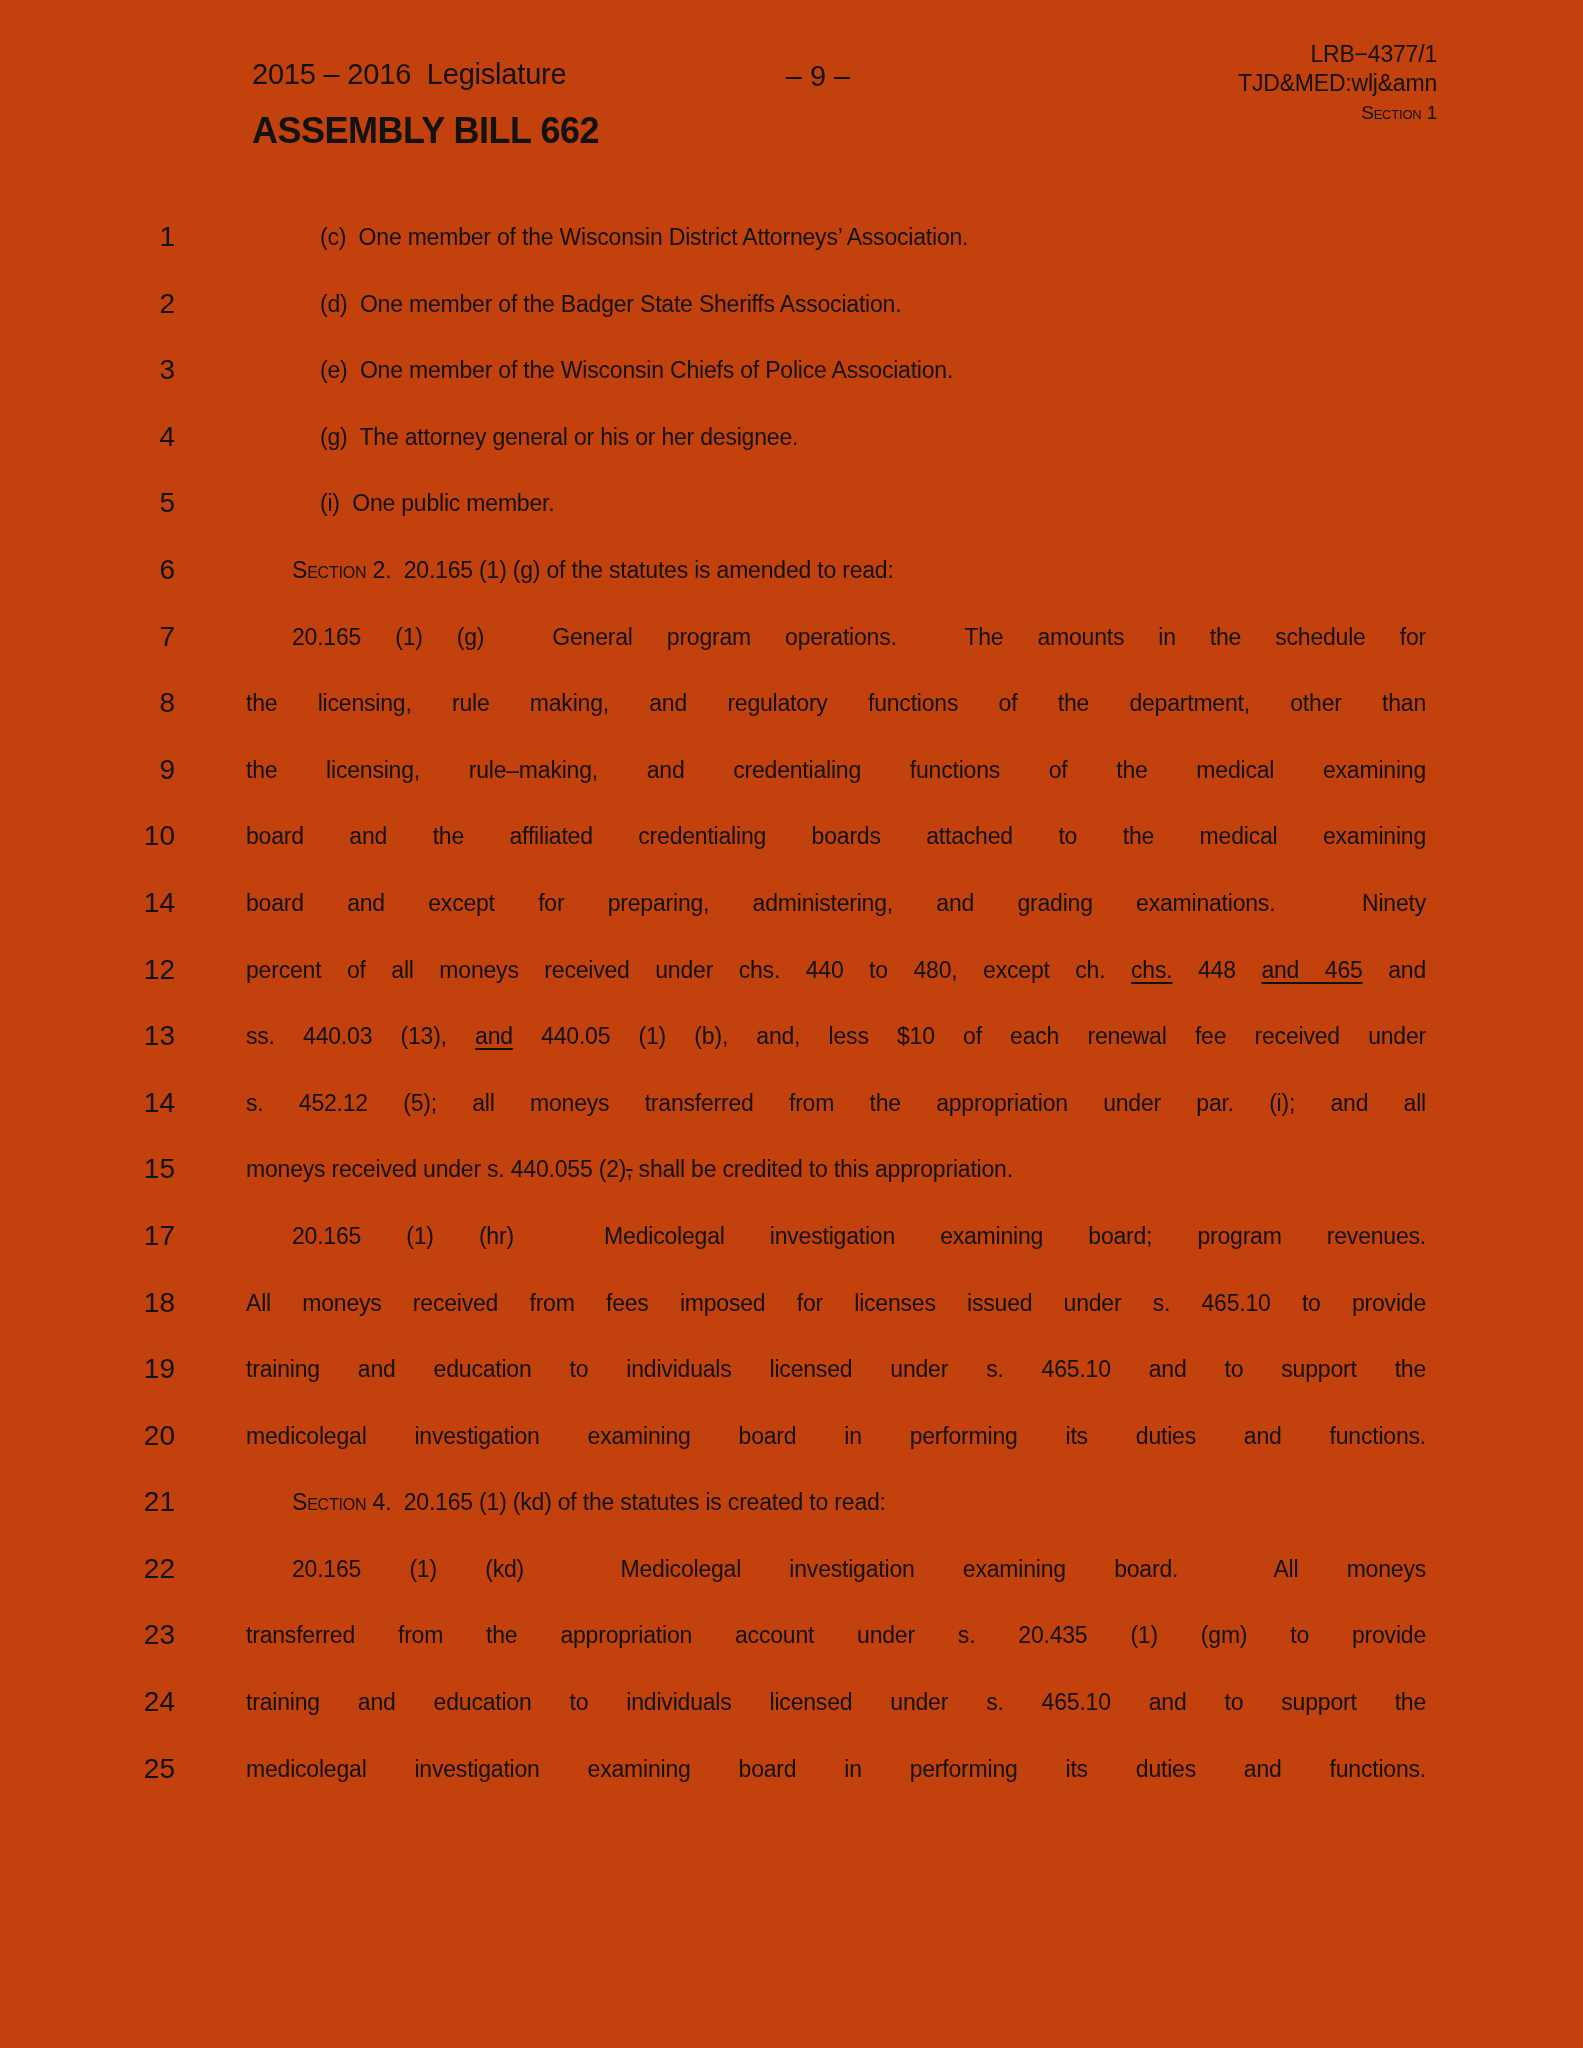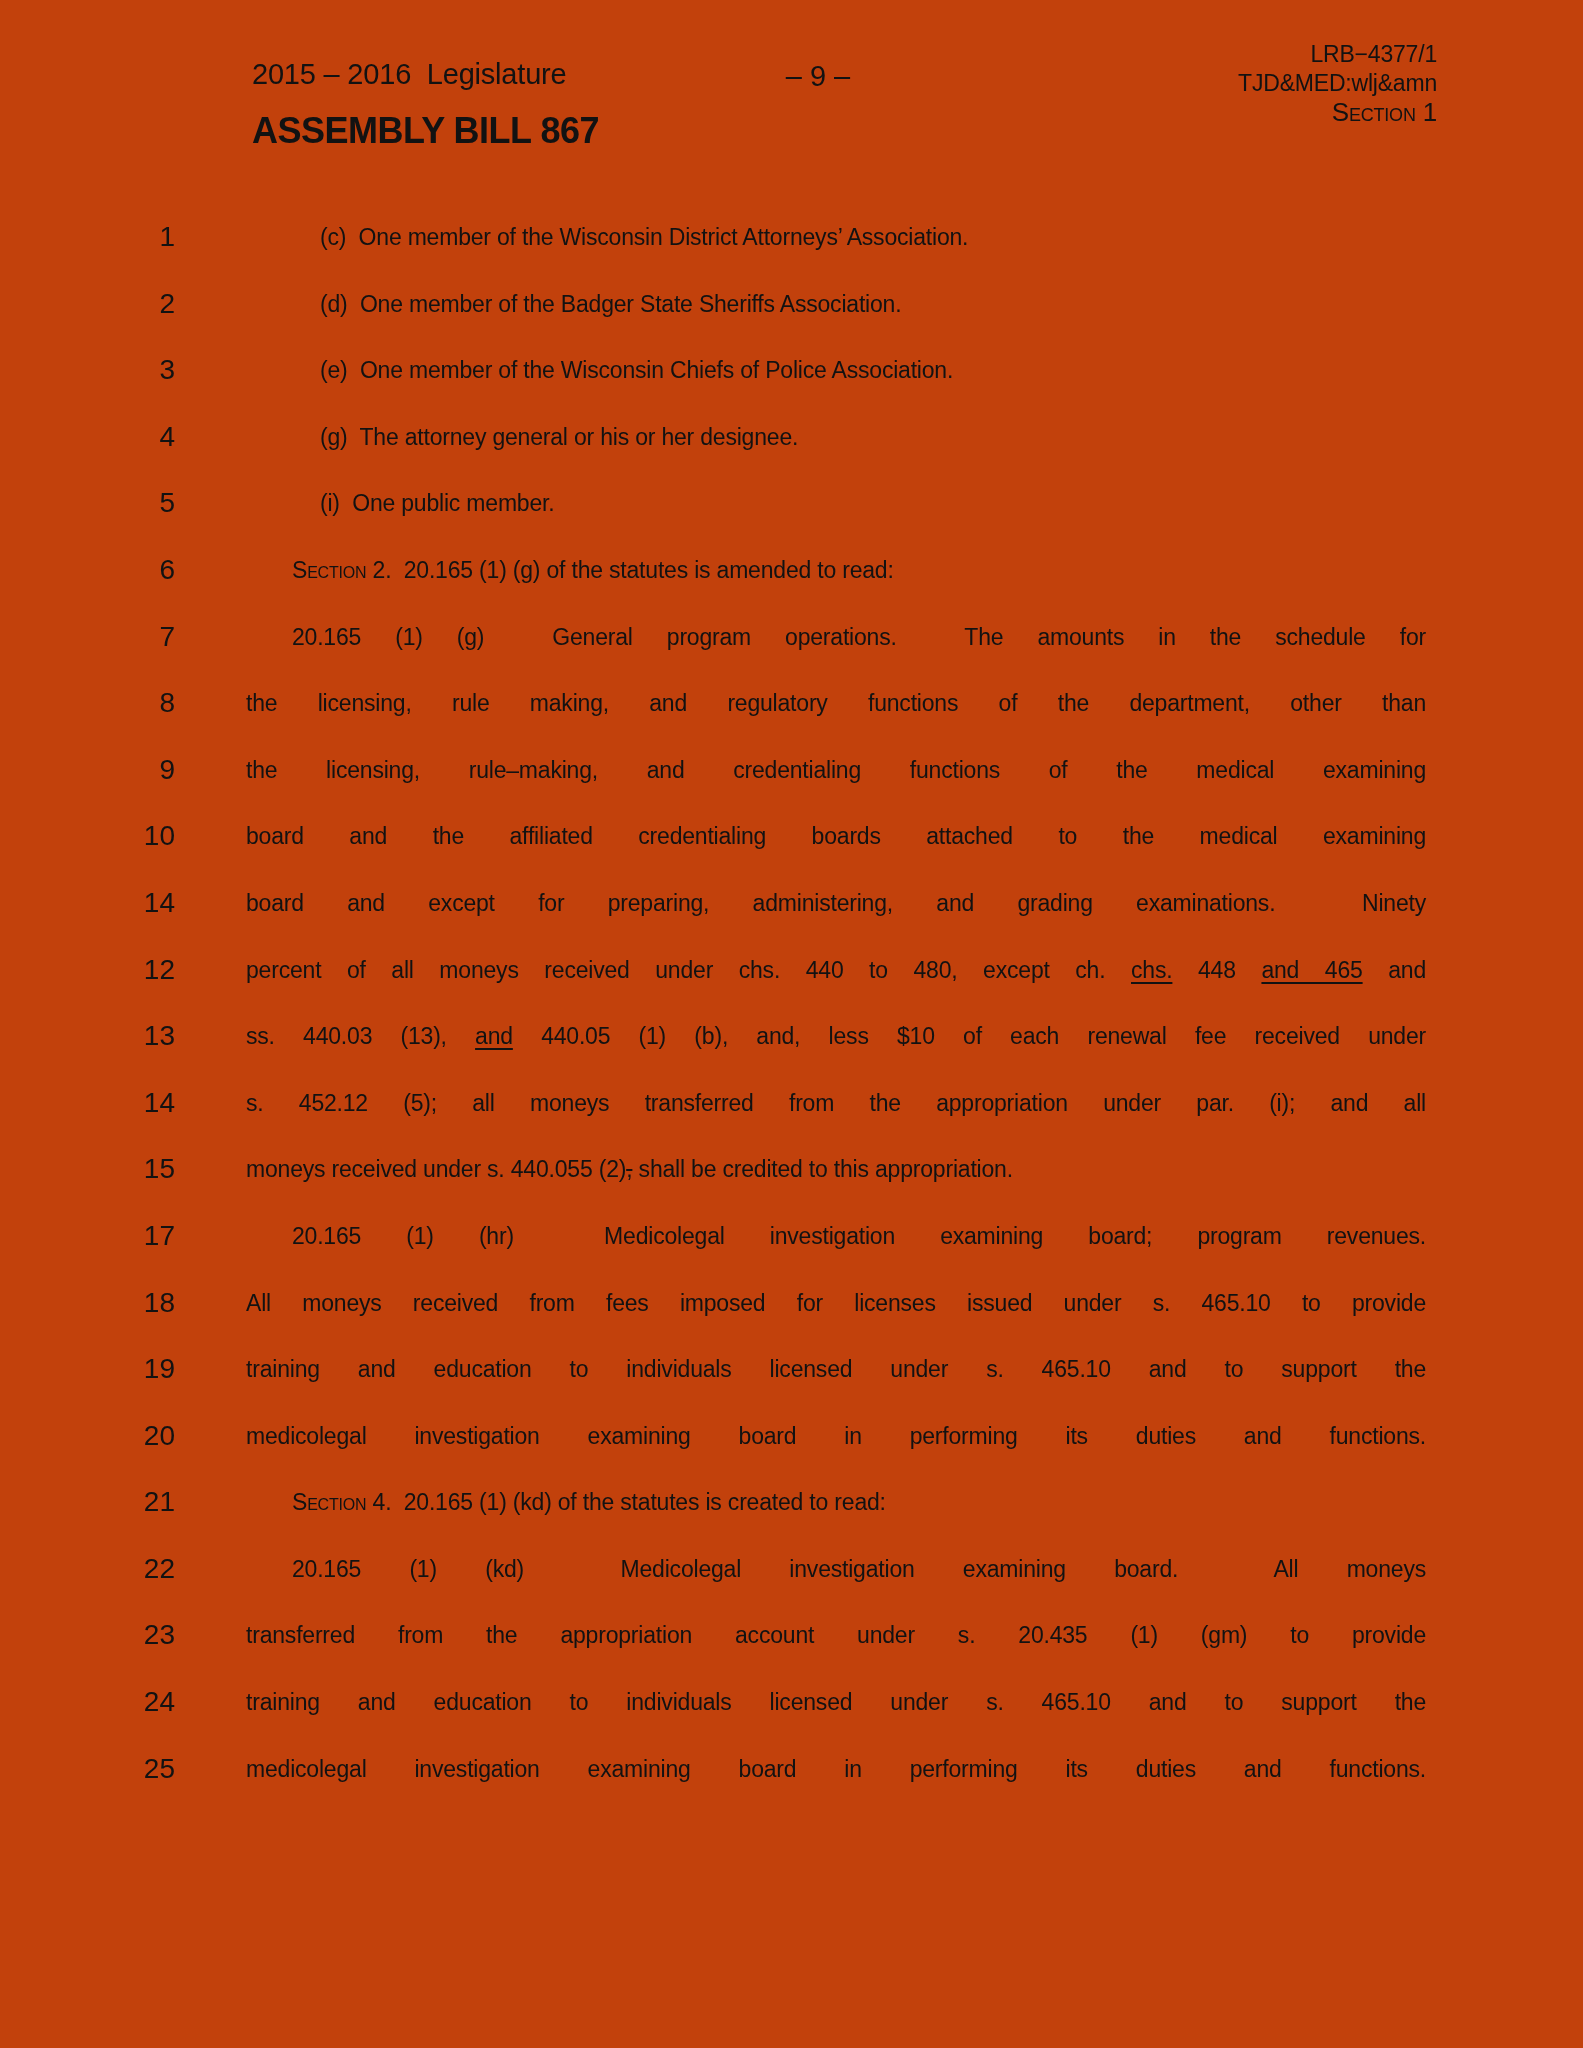--- a/index.html
+++ b/index.html
@@ -22,21 +22,21 @@
     font-size:36px; font-weight:700; letter-spacing:-0.5px; white-space:pre;
   }
   .hdr-pageno{
     position:absolute; left:738px; top:60px; width:160px;
     font-size:29px; text-align:center; white-space:pre;
   }
   .hdr-right{
     position:absolute; right:146px; top:40px;
     text-align:right; font-size:23px; line-height:29px; letter-spacing:-0.2px;margin-left:9px;
   }
-  .hdr-right .secref{ font-size:26px;text-align:right; }
+  .hdr-right .secref{ font-size:19px;text-align:right; }
   
   .body-lines{ position:absolute; left:0; top:204px; width:1583px; }
   .row{ position:relative; height:66.6px; }
   .num{
     position:absolute; left:0; top:0; width:175px; height:66.6px;
     line-height:66.6px; text-align:right; font-size:28px;
   }
   .txt{
     position:absolute; left:246px; top:0; width:1180px; height:66.6px;
     line-height:66.6px; font-size:23px; letter-spacing:-0.2px;
@@ -57,21 +57,21 @@
   <div class="hdr-legislature">2015 – 2016  Legislature</div>
 
   <div class="hdr-pageno">– 9 –</div>
 
   <div class="hdr-right">
     <div>LRB−4377/1</div>
     <div>TJD&amp;MED:wlj&amp;amn</div>
     <div class="secref" id="section-ref"><span class="sc">Section</span><span> 1</span></div>
   </div>
 
-  <div class="hdr-billtitle">ASSEMBLY BILL 867</div>
+  <div class="hdr-billtitle">ASSEMBLY BILL 662</div>
 
   <div class="body-lines" id="bill-text">
       <div class="row ind1">
         <span class="num">1</span>
         <span class="txt"><span>(c)&nbsp; One member of the Wisconsin District Attorneys’ Association.</span></span>
       </div>
       <div class="row ind1">
         <span class="num">2</span>
         <span class="txt"><span>(d)&nbsp; One member of the Badger State Sheriffs Association.</span></span>
       </div>

